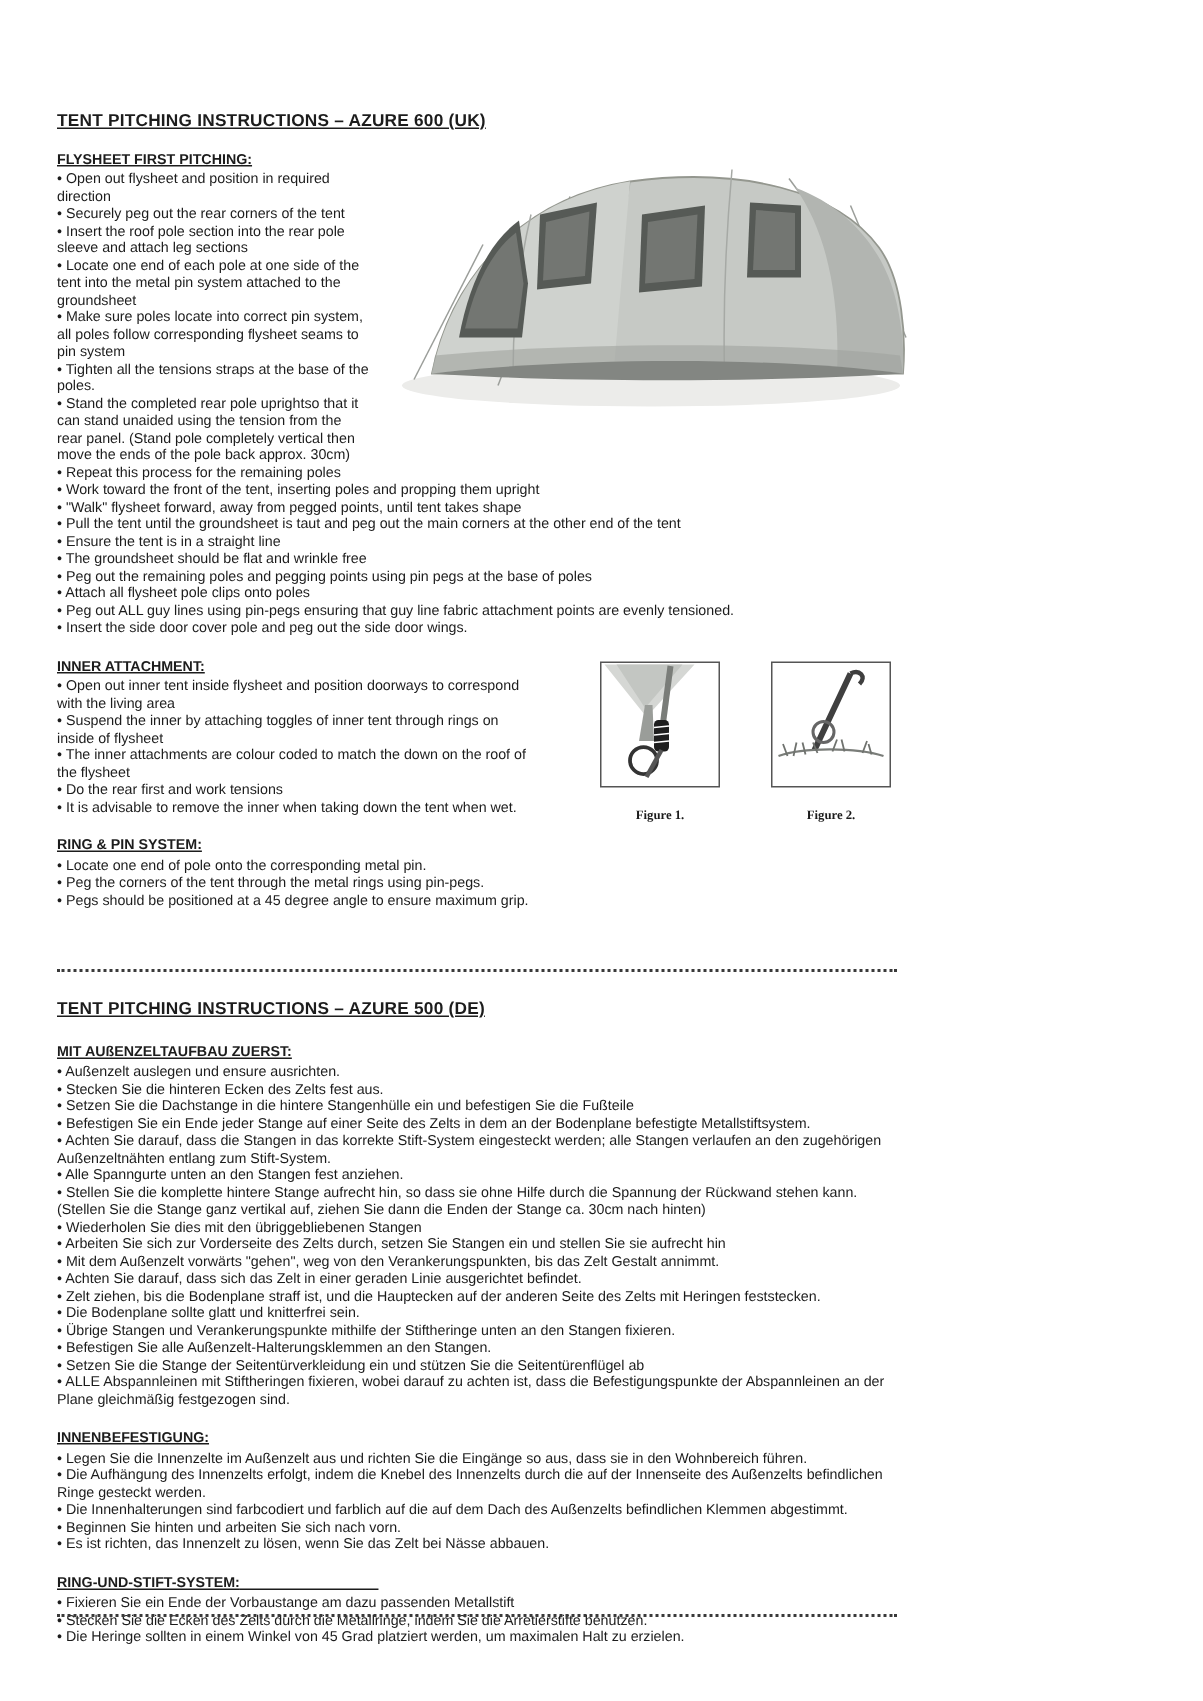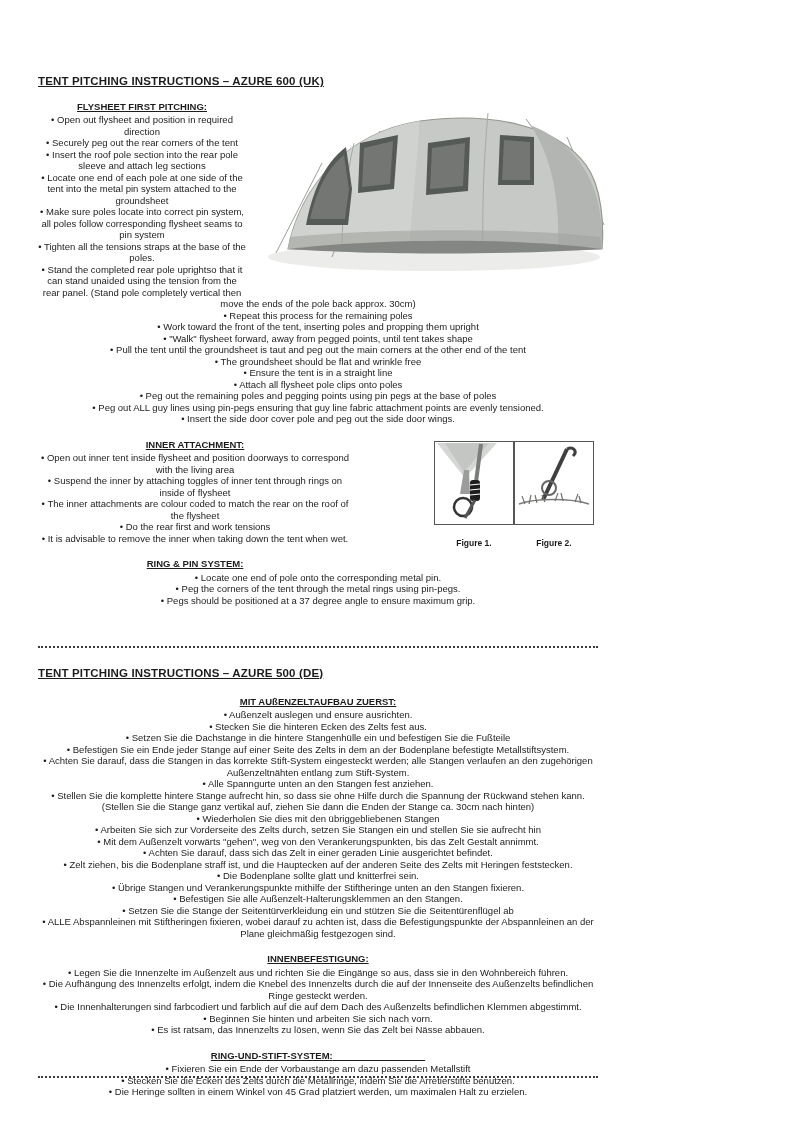--- a/index.html
+++ b/index.html
@@ -22,34 +22,36 @@
     letter-spacing:.15px;
     margin:0 0 13px 0;
   }
   .doc-title.de { margin-bottom:16px; }
   .sec-heading {
     font-weight:bold;
     text-decoration:underline;
     margin:0 0 2px 0;
   }
   .sec-heading.u-ext::after { content:"\00a0\00a0\00a0\00a0\00a0\00a0\00a0\00a0\00a0\00a0\00a0\00a0\00a0\00a0\00a0\00a0\00a0\00a0\00a0\00a0\00a0\00a0\00a0\00a0\00a0\00a0\00a0\00a0\00a0\00a0\00a0\00a0\00a0\00a0\00a0"; }
-  .section { margin:0 0 14px 0;text-align:center; }
+  .section { margin:0 0 14px 0; }
   .bullet { }
   .tent-photo {
     float:right;
     width:348px; height:198px;
     margin:-16px -12px 8px 16px;
   }
   .uk-lower { margin-top:2px; }
   .figures {
     float:right;
     width:224px;
     margin:2px 4px 10px 18px;
     display:flex;
+    gap:34px;
     justify-content:flex-end;
+    font-family:Liberation Serif, serif;
   }
   .figure { text-align:center; }
   .fig-box {
     width:80px; height:84px;
     border:1px solid #555;
     background:#fff;
   }
   .fig-label { font-weight:bold; font-size:8.5px; margin-top:13px; }
   .dotted-sep {
     border-top:2px dotted #3a3a3a;
@@ -104,24 +106,24 @@
         <div class="bullet">• Securely peg out the rear corners of the tent</div>
         <div class="bullet">• Insert the roof pole section into the rear pole sleeve and attach leg sections</div>
         <div class="bullet">• Locate one end of each pole at one side of the tent into the metal pin system attached to the groundsheet</div>
         <div class="bullet">• Make sure poles locate into correct pin system, all poles follow corresponding flysheet seams to pin system</div>
         <div class="bullet">• Tighten all the tensions straps at the base of the poles.</div>
         <div class="bullet">• Stand the completed rear pole uprightso that it can stand unaided using the tension from the rear panel. (Stand pole completely vertical then move the ends of the pole back approx. 30cm)</div>
         <div class="bullet">• Repeat this process for the remaining poles</div>
         <div class="bullet">• Work toward the front of the tent, inserting poles and propping them upright</div>
         <div class="bullet">• "Walk" flysheet forward, away from pegged points, until tent takes shape</div>
         <div class="bullet">• Pull the tent until the groundsheet is taut and peg out the main corners at the other end of the tent</div>
+        <div class="bullet">• Ensure the tent is in a straight line</div>
         <div class="bullet">• The groundsheet should be flat and wrinkle free</div>
-        <div class="bullet">• Ensure the tent is in a straight line</div>
+        <div class="bullet">• Peg out the remaining poles and pegging points using pin pegs at the base of poles</div>
         <div class="bullet">• Attach all flysheet pole clips onto poles</div>
-        <div class="bullet">• Peg out the remaining poles and pegging points using pin pegs at the base of poles</div>
         <div class="bullet">• Peg out ALL guy lines using pin-pegs ensuring that guy line fabric attachment points are evenly tensioned.</div>
         <div class="bullet">• Insert the side door cover pole and peg out the side door wings.</div>
       </div>
   </div>
 
   <div class="uk-lower clearfix">
     <div class="figures">
       <div class="figure">
         <div class="fig-box">
           <svg viewBox="0 0 78 82" width="78" height="82" xmlns="http://www.w3.org/2000/svg">
@@ -160,32 +162,32 @@
         </div>
         <div class="fig-label">Figure 2.</div>
       </div>
     </div>
 
     <div class="section">
       <div class="sec-heading">INNER ATTACHMENT:</div>
       <div class="bullets">
           <div class="bullet">• Open out inner tent inside flysheet and position doorways to correspond with the living area</div>
           <div class="bullet">• Suspend the inner by attaching toggles of inner tent through rings on inside of flysheet</div>
-          <div class="bullet">• The inner attachments are colour coded to match the rear on the roof of the flysheet</div>
+          <div class="bullet">• The inner attachments are colour coded to match the down on the roof of the flysheet</div>
           <div class="bullet">• Do the rear first and work tensions</div>
           <div class="bullet">• It is advisable to remove the inner when taking down the tent when wet.</div>
         </div>
     </div>
 
     <div class="section">
       <div class="sec-heading">RING &amp; PIN SYSTEM:</div>
       <div class="bullets">
           <div class="bullet">• Locate one end of pole onto the corresponding metal pin.</div>
           <div class="bullet">• Peg the corners of the tent through the metal rings using pin-pegs.</div>
-          <div class="bullet">• Pegs should be positioned at a 37 degree angle to ensure maximum grip.</div>
+          <div class="bullet">• Pegs should be positioned at a 45 degree angle to ensure maximum grip.</div>
         </div>
     </div>
   </div>
 
   <div class="dotted-sep"></div>
 
   <h1 class="doc-title de">TENT PITCHING INSTRUCTIONS – AZURE 500 (DE)</h1>
 
   <div class="section">
     <div class="sec-heading">MIT AUßENZELTAUFBAU ZUERST:</div>
@@ -210,21 +212,21 @@
       </div>
   </div>
 
   <div class="section">
     <div class="sec-heading">INNENBEFESTIGUNG:</div>
     <div class="bullets">
         <div class="bullet">• Legen Sie die Innenzelte im Außenzelt aus und richten Sie die Eingänge so aus, dass sie in den Wohnbereich führen.</div>
         <div class="bullet">• Die Aufhängung des Innenzelts erfolgt, indem die Knebel des Innenzelts durch die auf der Innenseite des Außenzelts befindlichen Ringe gesteckt werden.</div>
         <div class="bullet">• Die Innenhalterungen sind farbcodiert und farblich auf die auf dem Dach des Außenzelts befindlichen Klemmen abgestimmt.</div>
         <div class="bullet">• Beginnen Sie hinten und arbeiten Sie sich nach vorn.</div>
-        <div class="bullet">• Es ist ratsam, das Innenzelts zu lösen, wenn Sie das Zelt bei Nässe abbauen.</div>
+        <div class="bullet">• Es ist richten, das Innenzelt zu lösen, wenn Sie das Zelt bei Nässe abbauen.</div>
       </div>
   </div>
 
   <div class="section">
     <div class="sec-heading u-ext">RING-UND-STIFT-SYSTEM:</div>
     <div class="bullets">
         <div class="bullet">• Fixieren Sie ein Ende der Vorbaustange am dazu passenden Metallstift</div>
         <div class="bullet">• Stecken Sie die Ecken des Zelts durch die Metallringe, indem Sie die Arretierstifte benutzen.</div>
         <div class="bullet">• Die Heringe sollten in einem Winkel von 45 Grad platziert werden, um maximalen Halt zu erzielen.</div>
       </div>

